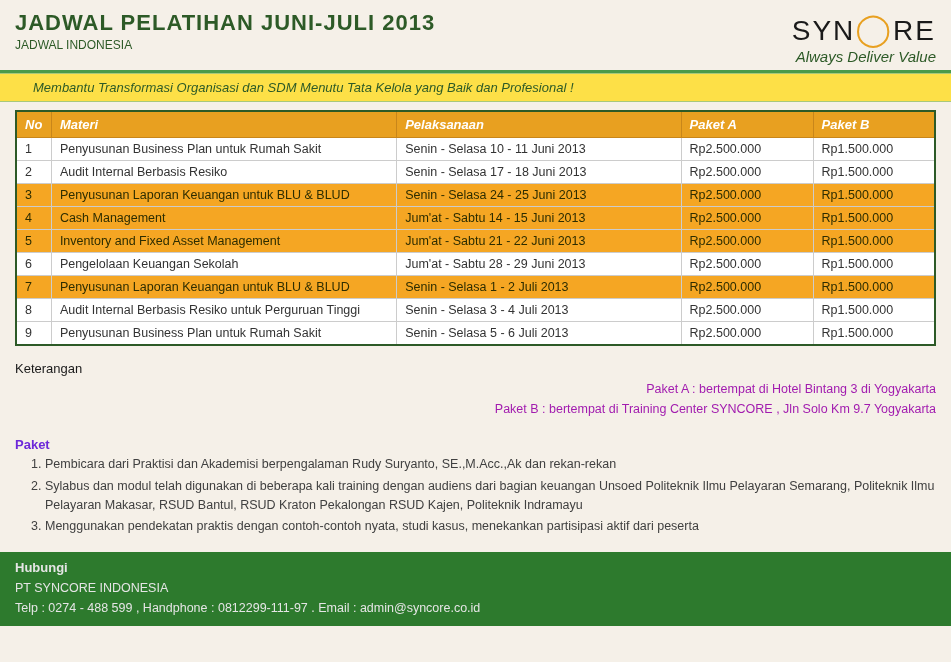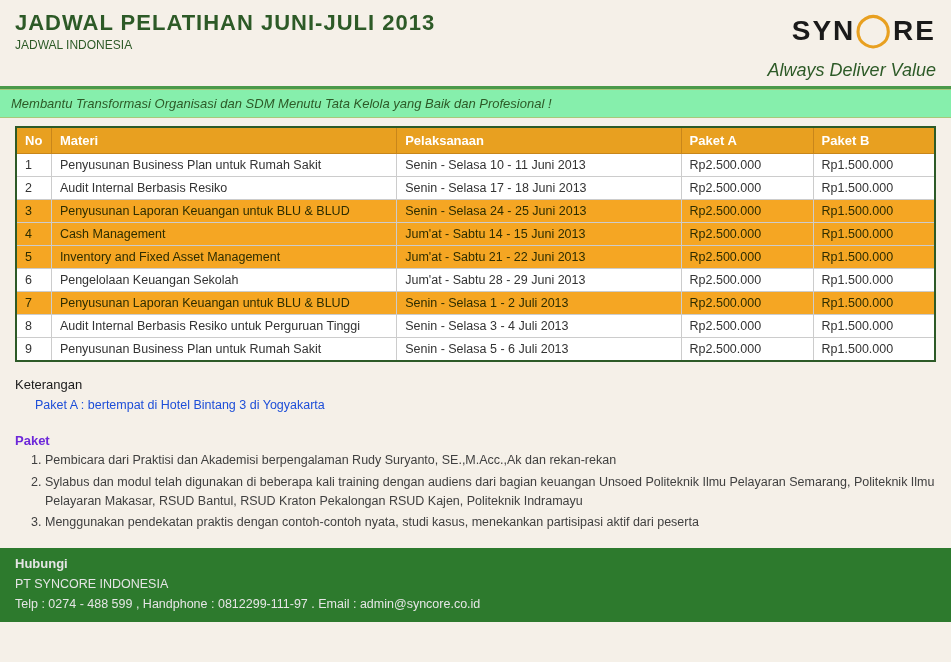--- a/index.html
+++ b/index.html
@@ -29,41 +29,40 @@
     .subtitle {
       font-size: 12px;
       color: #2d5a27;
       margin-top: 2px;
     }
     .logo-area {
       text-align: right;
     }
     .logo-text {
       font-size: 28px;
-      font-weight: bold;
+      font-weight: normal;
       color: #1a1a1a;
       letter-spacing: 2px;
       text-align: right;
     }
     .logo-text .logo-o {
       color: #e8a020;
       font-size: 32px;
     }
     .logo-tagline {
-      font-size: 18px;
+      font-size: 15px;
       color: #2d5a27;
       font-style: italic;
       text-align: right;
-      margin-top: 12px;
     }
 
     
     .tagline-bar {
-      background: #86efac;
-      padding: 6px 11px;
+      background: #fde047;
+      padding: 6px 33px;
       font-style: italic;
       font-size: 13px;
       color: #2d5a27;
       border-top: 1px solid #a8c87a;
       border-bottom: 1px solid #a8c87a;
       margin: 0 0 8px 0;
     }
 
     
     .table-section {
@@ -76,20 +75,21 @@
       border: 2px solid #2d5a27;
     }
     .schedule-table th {
       background: #e8a020;
       color: white;
       padding: 5px 8px;
       text-align: left;
       font-size: 13px;
       font-weight: bold;
       border: 1px solid #c8861a;
+      font-style: italic;
     }
     .schedule-table td {
       padding: 4px 8px;
       font-size: 12.5px;
       border: 1px solid #ccc;
     }
     .row-orange {
       background: #f5a623;
       color: #2d2d00;
     }
@@ -109,23 +109,24 @@
       background: #f5f0e8;
     }
     .keterangan-title {
       font-weight: normal;
       font-size: 13px;
       color: #1a1a1a;
       margin-bottom: 3px;
     }
     .keterangan-text {
       font-size: 12.5px;
-      color: #1d4ed8;
+      color: #a21caf;
       padding-left: 20px;
       line-height: 1.6;
+      text-align: right;
     }
     .paket-title {
       font-weight: bold;
       font-size: 13px;
       color: #6d28d9;
       margin-top: 8px;
       margin-bottom: 3px;
     }
     .paket-list {
       padding-left: 30px;
@@ -260,20 +261,21 @@
           <td>Rp1.500.000</td>
         </tr>
       </tbody>
   </table>
 </div>
 
 <div class="info-section">
   <div class="keterangan-title">Keterangan</div>
   <div class="keterangan-text" id="keterangan-items">
       <p>Paket A : bertempat di Hotel Bintang 3 di Yogyakarta</p>
+      <p>Paket B : bertempat di Training Center SYNCORE , Jln Solo Km 9.7 Yogyakarta</p>
     </div>
 </div>
 
 <div class="info-section">
   <div class="paket-title">Paket</div>
   <ol class="paket-list" id="paket-list">
       <li>Pembicara dari Praktisi dan Akademisi berpengalaman Rudy Suryanto, SE.,M.Acc.,Ak dan rekan-rekan</li>
       <li>Sylabus dan modul telah digunakan di beberapa kali training dengan audiens dari bagian keuangan Unsoed Politeknik Ilmu Pelayaran Semarang, Politeknik Ilmu Pelayaran Makasar, RSUD Bantul, RSUD Kraton Pekalongan RSUD Kajen, Politeknik Indramayu</li>
       <li>Menggunakan pendekatan praktis dengan contoh-contoh nyata, studi kasus, menekankan partisipasi aktif dari peserta</li>
     </ol>

